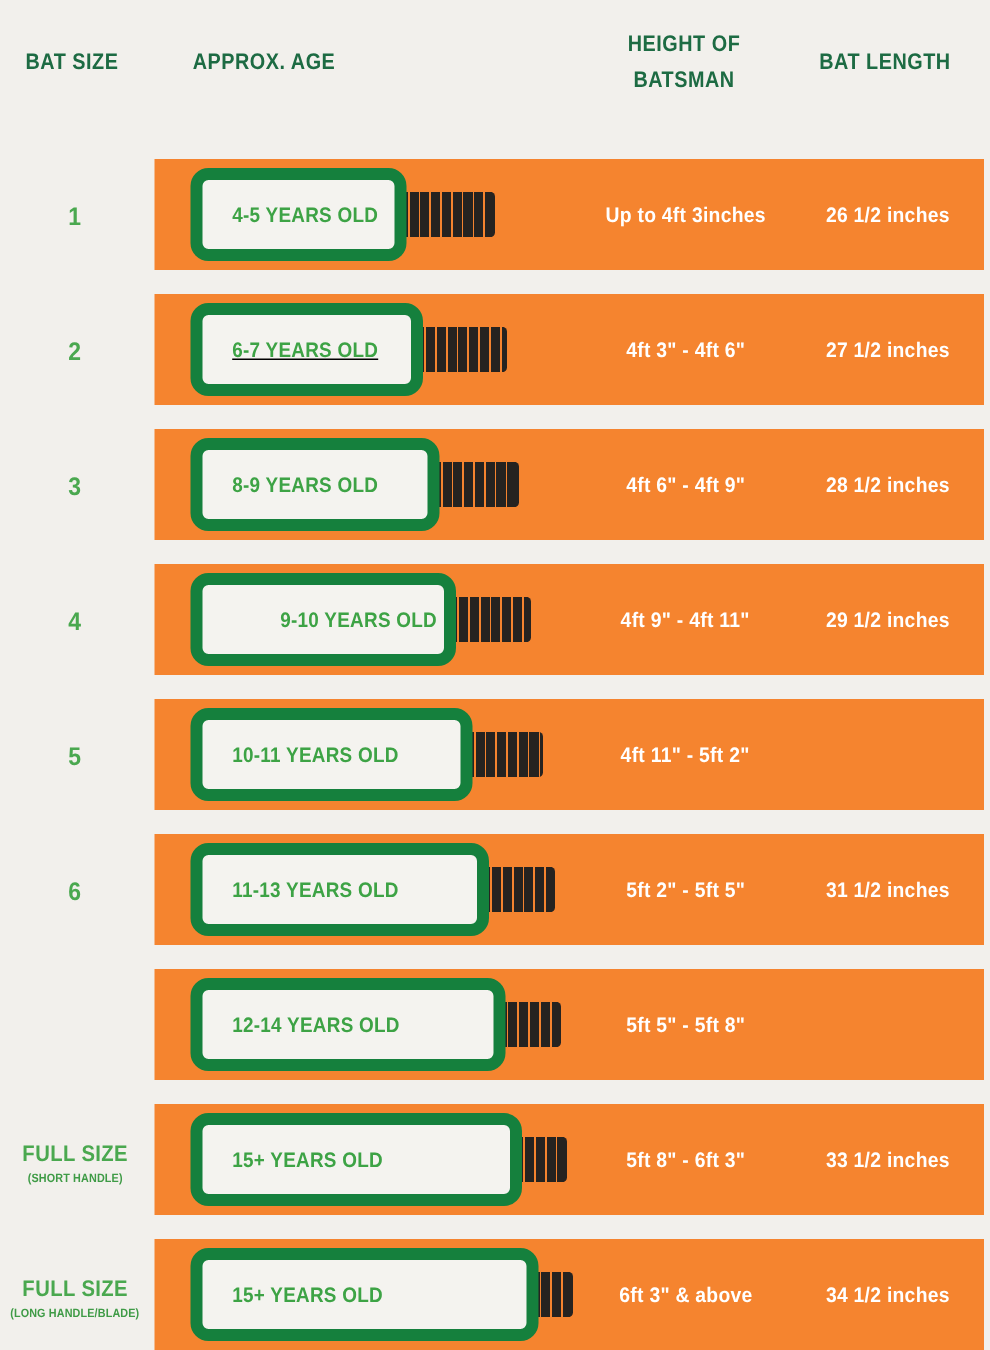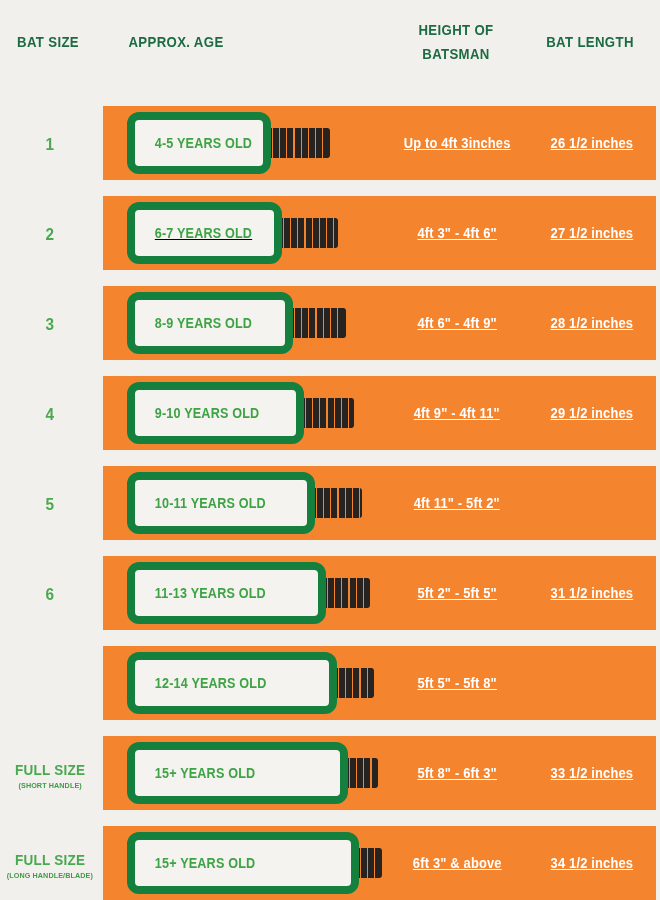--- a/index.html
+++ b/index.html
@@ -157,21 +157,20 @@
     height: 74px;
     display: flex;
     align-items: center;
     justify-content: center;
     color: #ffffff;
     font-weight: bold;
     font-size: 14px;
     letter-spacing: 0.2px;
     white-space: nowrap;
     z-index: 3;
-    text-decoration: underline;
   }
   .col-height { left: 386px; width: 142px; }
   .col-length { left: 528px; width: 128px; }
   .band-text span { transform: scaleX(0.92); display: inline-block; }
 </style>
 </head>
 <body>
 
 <div id="header">
   <div class="hdr" id="hdr-size">BAT SIZE</div>
@@ -244,21 +243,21 @@
     </div>
     <div class="row" style="top: 370px;">
       <div class="size-cell">
         <div class="size-label">4</div>
       </div>
       <div class="band"></div>
       <div class="bat">
         <div class="handle" style="left: 163px; width: 88px;">
           <div class="handle-grip"></div>
         </div>
-        <div class="blade" style="width: 177px;">
+        <div class="blade" style="width: 177px; padding-left: 32px;">
           <div class="blade-text">9-10 YEARS OLD</div>
         </div>
       </div>
       <div class="band-text col-height">
         <span>4ft 9" - 4ft 11"</span>
       </div>
       <div class="band-text col-length">
         <span>29 1/2 inches</span>
       </div>
     </div>

